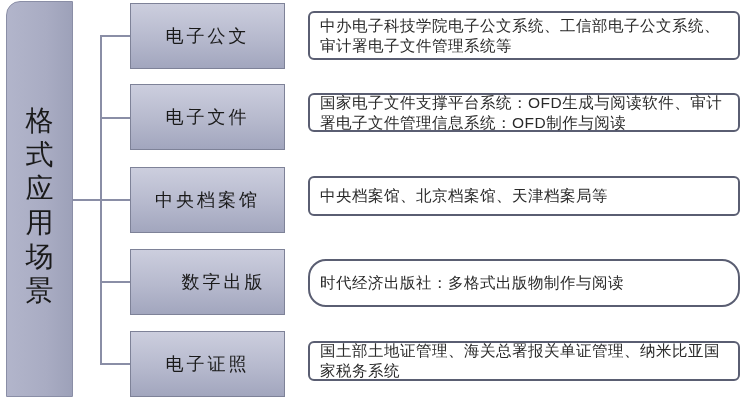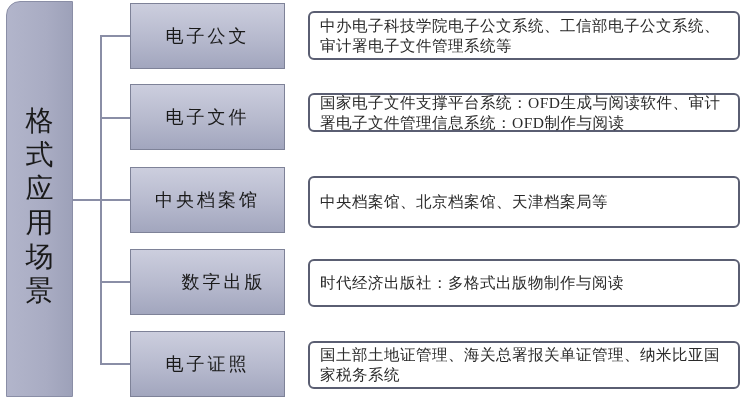--- a/index.html
+++ b/index.html
@@ -92,21 +92,21 @@
       width: 432px;
       box-sizing: border-box;
       border: 2px solid #5a5e72;
       border-radius: 6px;
       background: #ffffff;
       display: flex;
       align-items: center;
       padding: 0 10px;
     }
     .detail-text {
-      font-family: Liberation Serif, serif;
+      font-family: Liberation Sans, sans-serif;
       font-size: 15.5px;
       line-height: 20px;
       color: #2a2a2a;
       letter-spacing: 0.5px;
     }
   </style>
 </head>
 <body>
 
 <div class="root-node">
@@ -139,29 +139,29 @@
 <div class="cat-node" style="top:84px;">
   <span class="cat-label">电子文件</span>
 </div>
 <div class="detail-node" style="top:93px; height:39px;">
   <span class="detail-text"> 国家电子文件支撑平台系统：OFD生成与阅读软件、审计署电子文件管理信息系统：OFD制作与阅读</span>
 </div>
 
 <div class="cat-node" style="top:167px;">
   <span class="cat-label">中央档案馆</span>
 </div>
-<div class="detail-node" style="top:176px; height:52px;">
+<div class="detail-node" style="top:176px; height:40px;">
   <span class="detail-text">中央档案馆、北京档案馆、天津档案局等</span>
 </div>
 
 <div class="cat-node" style="top:249px;padding-left:32px;">
   <span class="cat-label">数字出版</span>
 </div>
-<div class="detail-node" style="top:259px; height:48px;">
+<div class="detail-node" style="top:259px; height:48px;border-radius:18px;">
   <span class="detail-text">时代经济出版社：多格式出版物制作与阅读</span>
 </div>
 
 <div class="cat-node" style="top:331px;justify-content:center;">
   <span class="cat-label">电子证照</span>
 </div>
-<div class="detail-node" style="top:341px; height:48px;">
+<div class="detail-node" style="top:341px; height:40px;">
   <span class="detail-text">国土部土地证管理、海关总署报关单证管理、纳米比亚国家税务系统</span>
 </div>
 
 </body></html>

